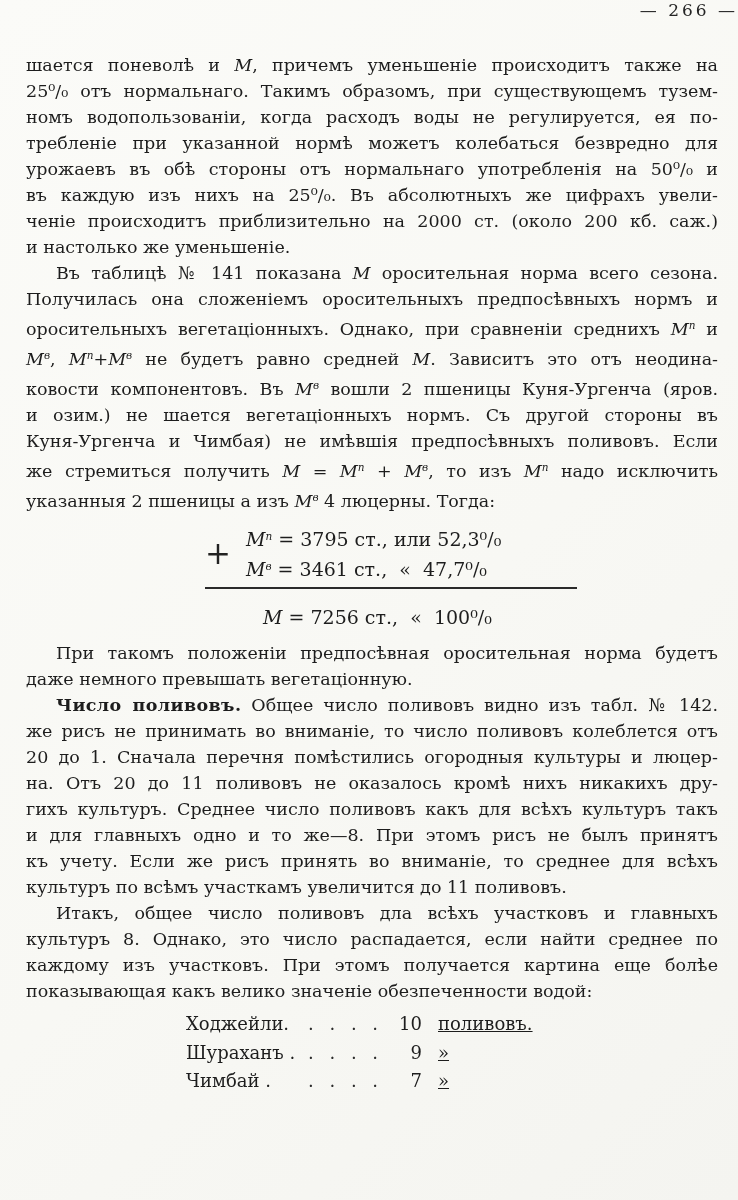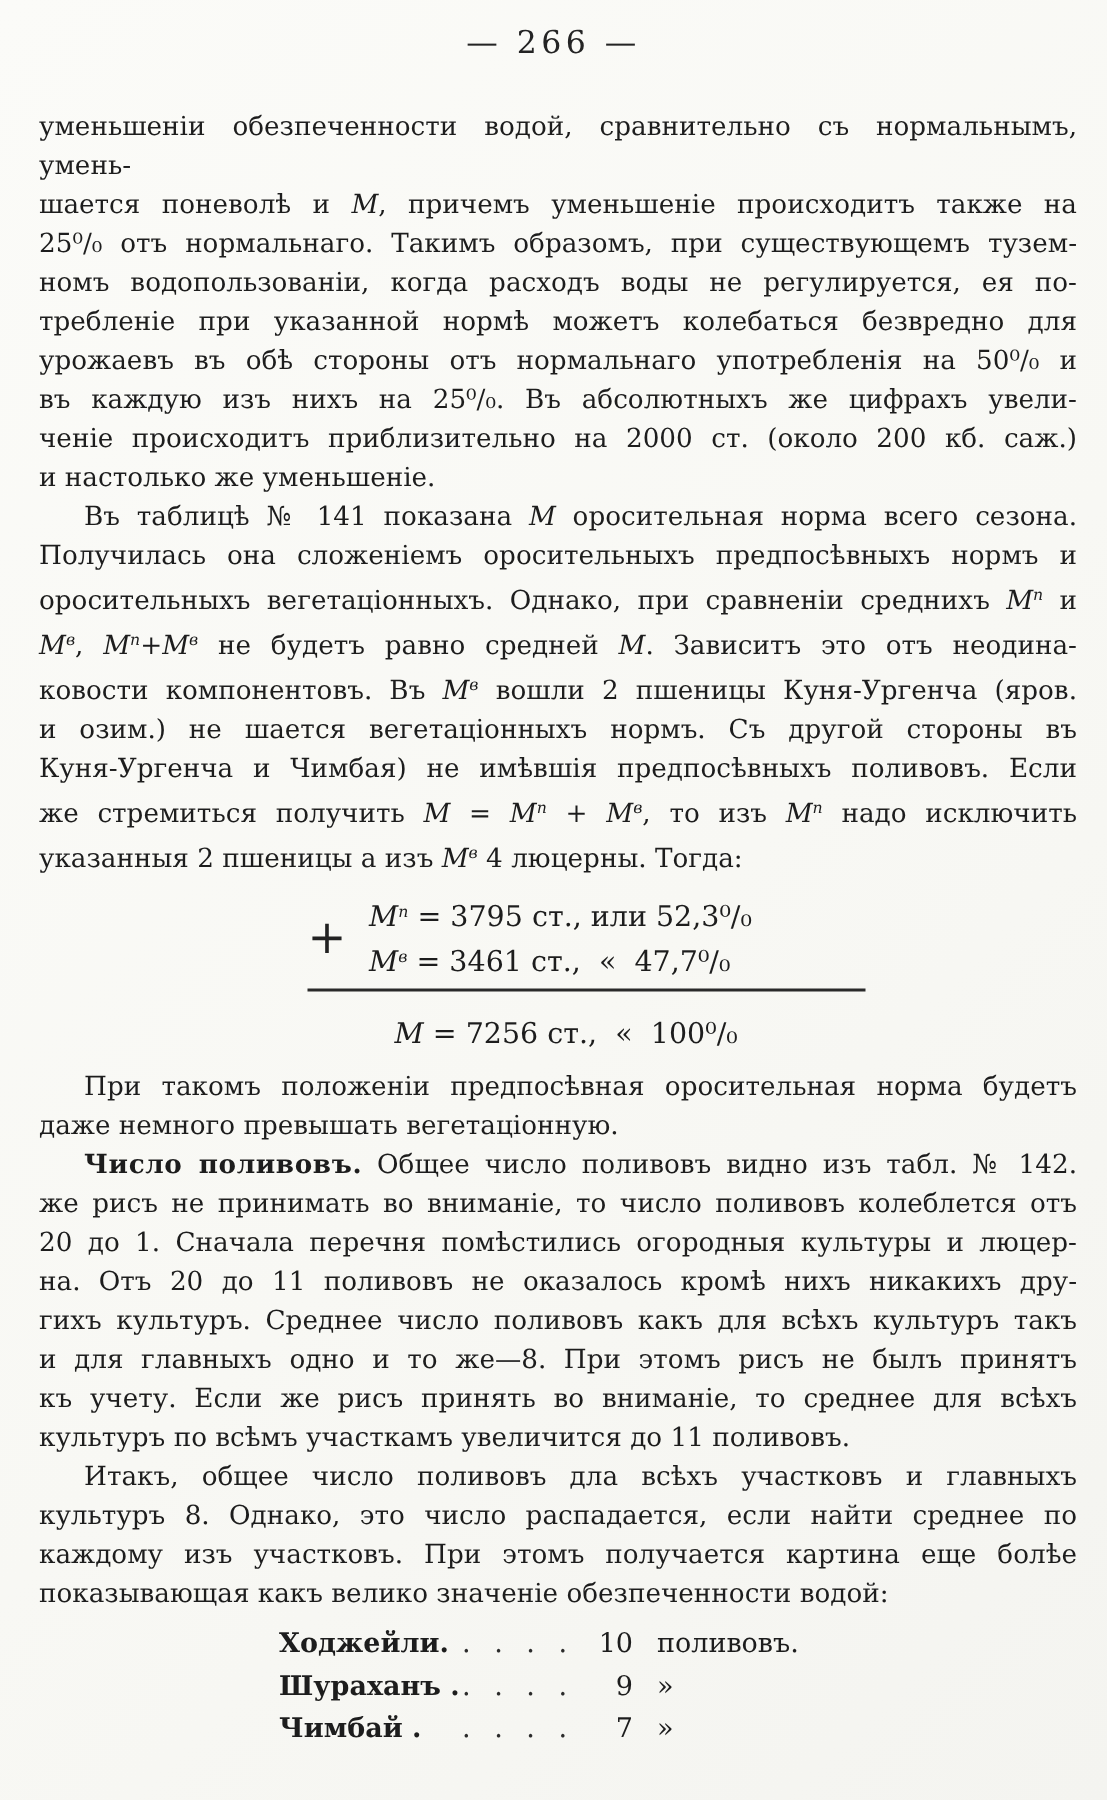--- a/index.html
+++ b/index.html
@@ -7,23 +7,22 @@
     width:738px;height:1200px;overflow:hidden;
     background:#e8e8e6;
     font-family:"DejaVu Serif", serif;
   }
   .page{
     width:738px;height:1200px;overflow:hidden;box-sizing:border-box;
     background:linear-gradient(135deg,#fbfbf8 0%,#f8f8f4 55%,#f4f4f0 100%);
     color:#1d1d1d;
   }
   .pagenum{
-    text-align:center;
-    padding-top:16px;
-    font-size:21px;
+    text-align:right;
+    font-size:17px;
     letter-spacing:3px;
     color:#242424;
   }
   .body{
     padding:32px 20px 0 26px;
     font-size:17.5px;
     line-height:26px;
     text-rendering:optimizeLegibility;
   }
   .para{margin:0;}
@@ -38,33 +37,32 @@
   .formula{margin:9px 0 9px 179px;font-size:19px;}
   .f-add{display:flex;align-items:center;}
   .f-plus{font-size:31px;font-weight:400;margin-right:15px;line-height:1;color:#222;}
   .f-rows{}
   .f-row{line-height:27px;white-space:pre;}
   .f-rule{border-top:2px solid #2a2a2a;width:372px;margin:4px 0 3px 0;}
   .f-sum{line-height:28px;padding-left:58px;white-space:pre;margin-top:14px;}
   
   .llist{margin:6px 0 0 160px;font-size:18px;line-height:28.5px;}
   .lrow{display:flex;align-items:baseline;}
-  .llabel{flex:0 0 122px;white-space:nowrap;font-weight:bold;}
+  .llabel{flex:0 0 122px;white-space:nowrap;}
   .ldots{flex:0 0 80px;overflow:hidden;white-space:nowrap;letter-spacing:5px;color:#2b2b2b;}
   .lval{flex:0 0 34px;text-align:right;white-space:nowrap;}
-  .lunit{padding-left:16px;white-space:nowrap;}
+  .lunit{padding-left:16px;white-space:nowrap;text-decoration:underline;}
 </style>
 </head>
 <body>
 
 <div class="page">
   <div class="pagenum">— 266 —</div>
   <div class="body">
       <div class="para">
-        <div class="line jus"><span class="n">уменьшеніи обезпеченности водой, сравнительно съ нормальнымъ, умень-</span></div>
         <div class="line jus"><span class="n">шается поневолѣ и </span><span class="i">М</span><span class="n">, причемъ уменьшеніе происходитъ также на</span></div>
         <div class="line jus"><span class="n">25⁰/₀ отъ нормальнаго. Такимъ образомъ, при существующемъ тузем-</span></div>
         <div class="line jus"><span class="n">номъ водопользованіи, когда расходъ воды не регулируется, ея по-</span></div>
         <div class="line jus"><span class="n">требленіе при указанной нормѣ можетъ колебаться безвредно для</span></div>
         <div class="line jus"><span class="n">урожаевъ въ обѣ стороны отъ нормальнаго употребленія на 50⁰/₀ и</span></div>
         <div class="line jus"><span class="n">въ каждую изъ нихъ на 25⁰/₀. Въ абсолютныхъ же цифрахъ увели-</span></div>
         <div class="line jus"><span class="n">ченіе происходитъ приблизительно на 2000 ст. (около 200 кб. саж.)</span></div>
         <div class="line"><span class="n">и настолько же уменьшеніе.</span></div>
       </div>
       <div class="para">

